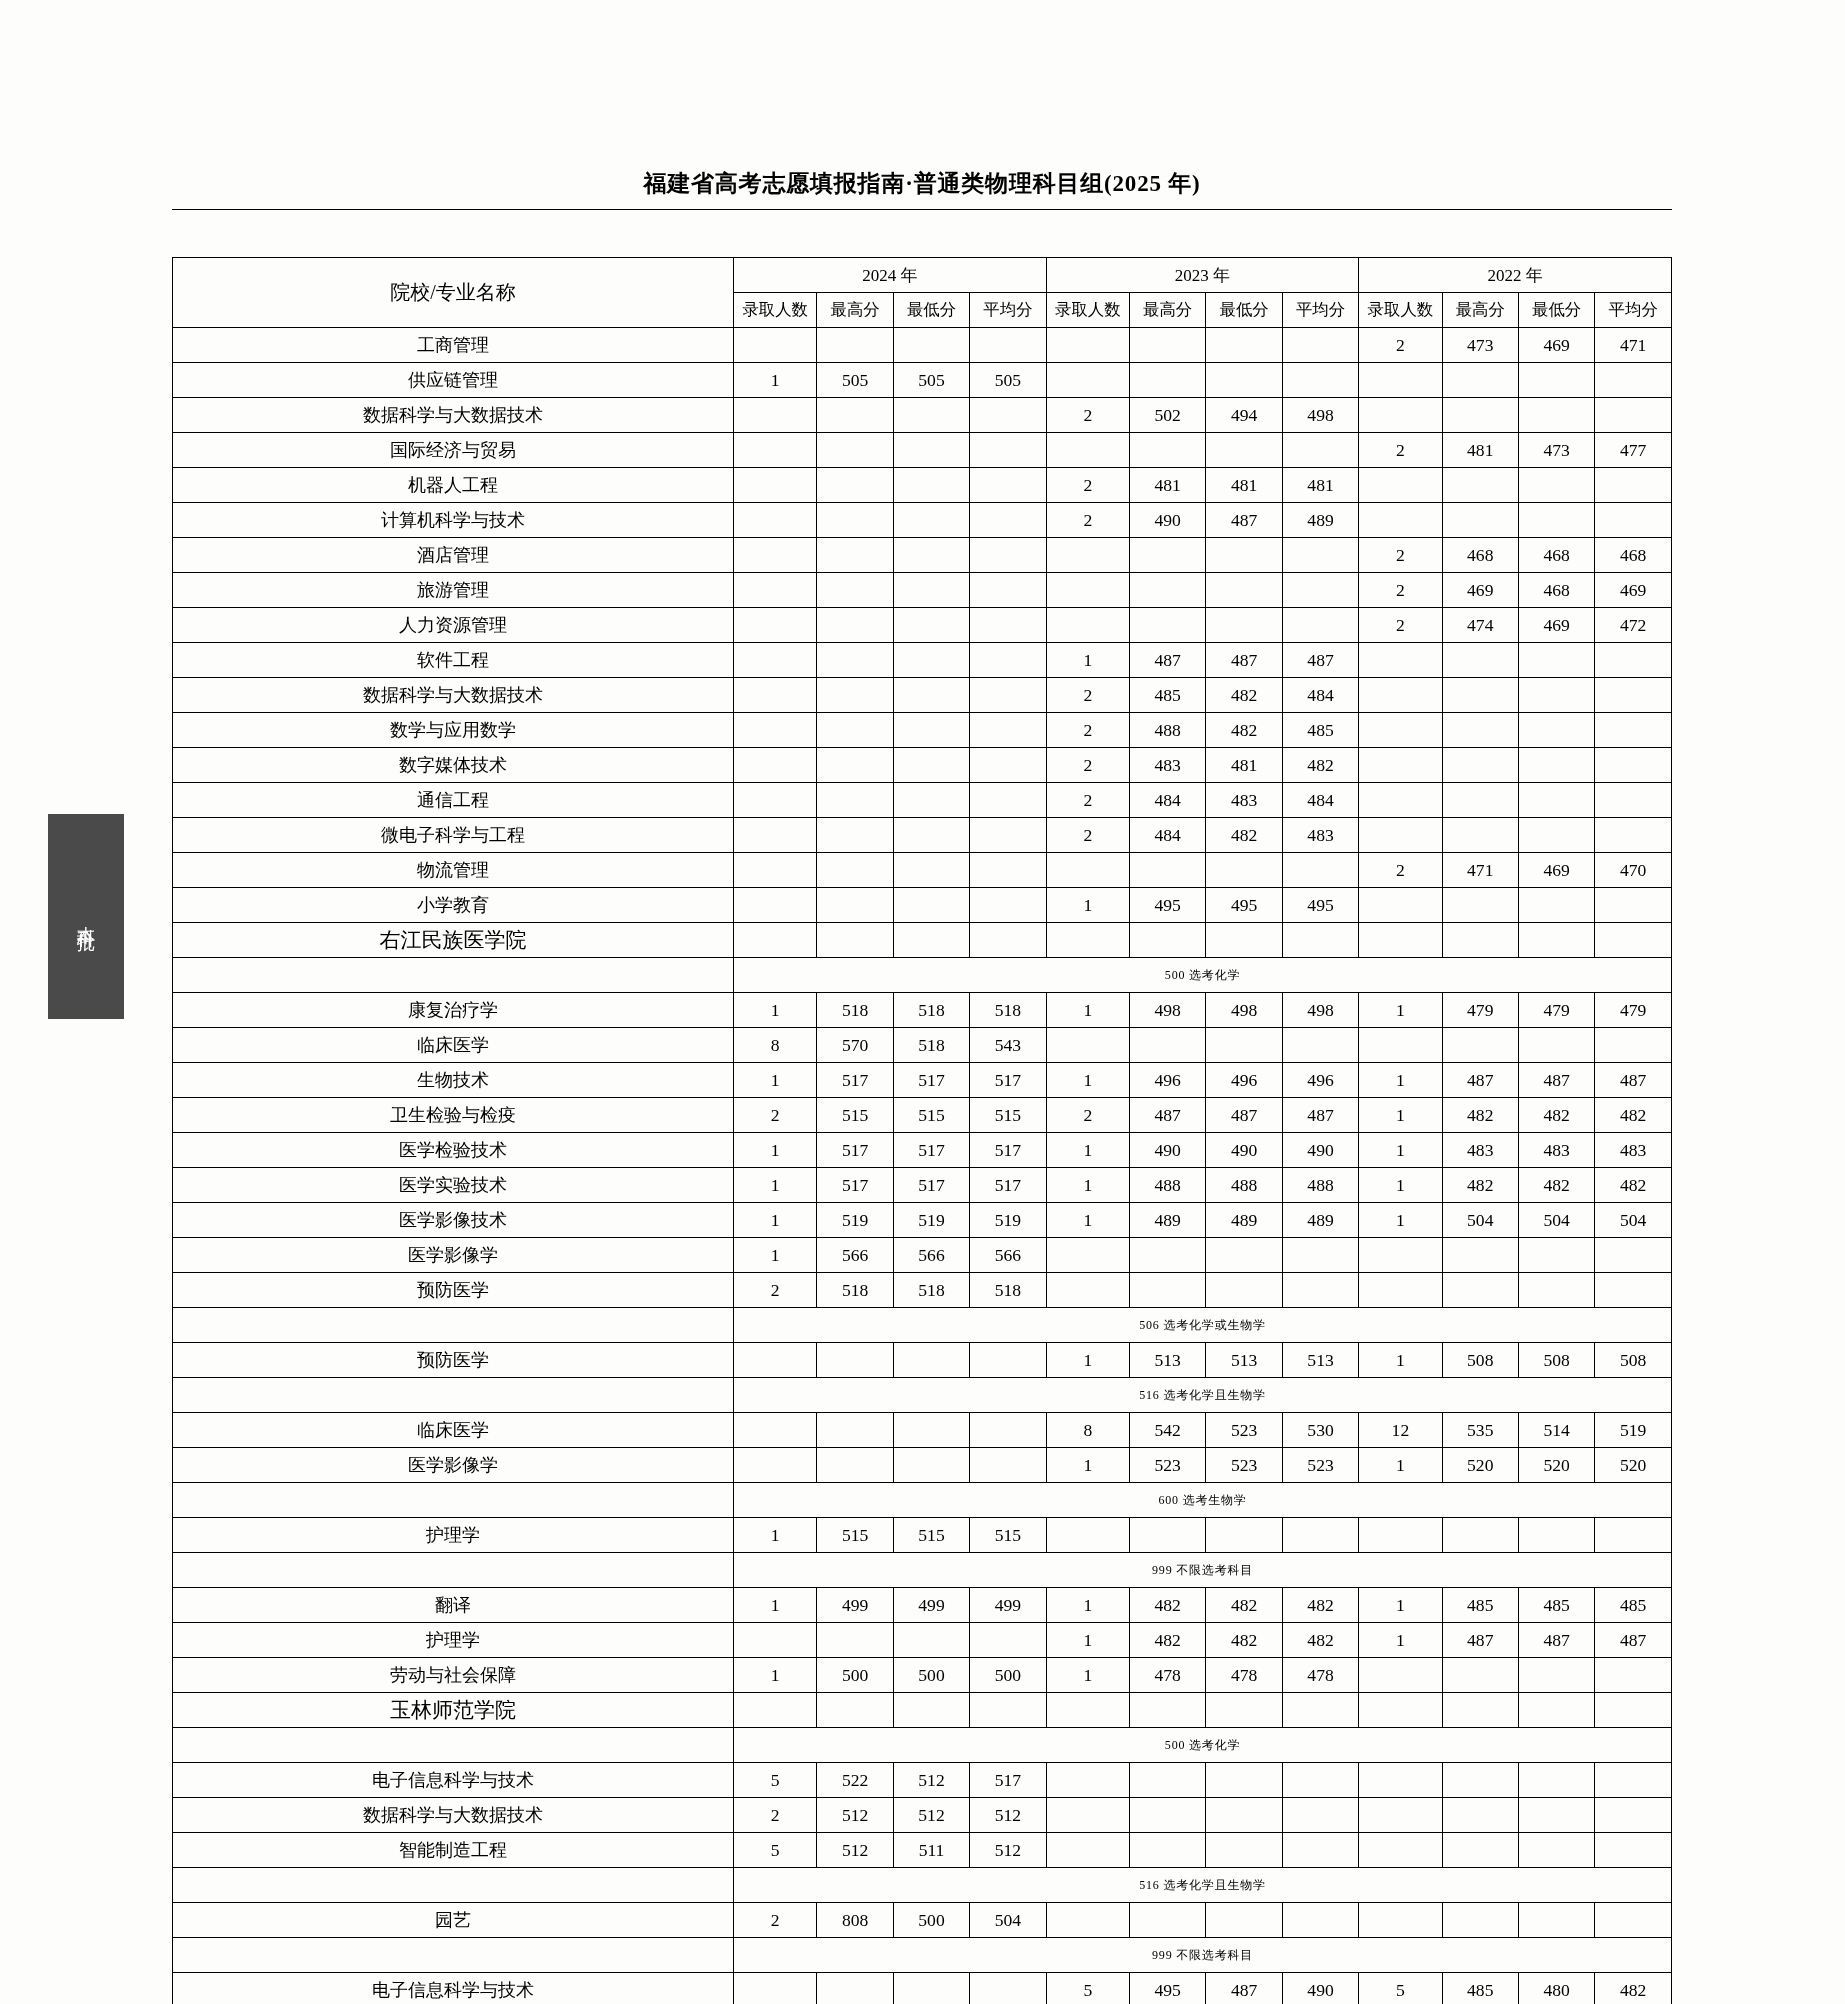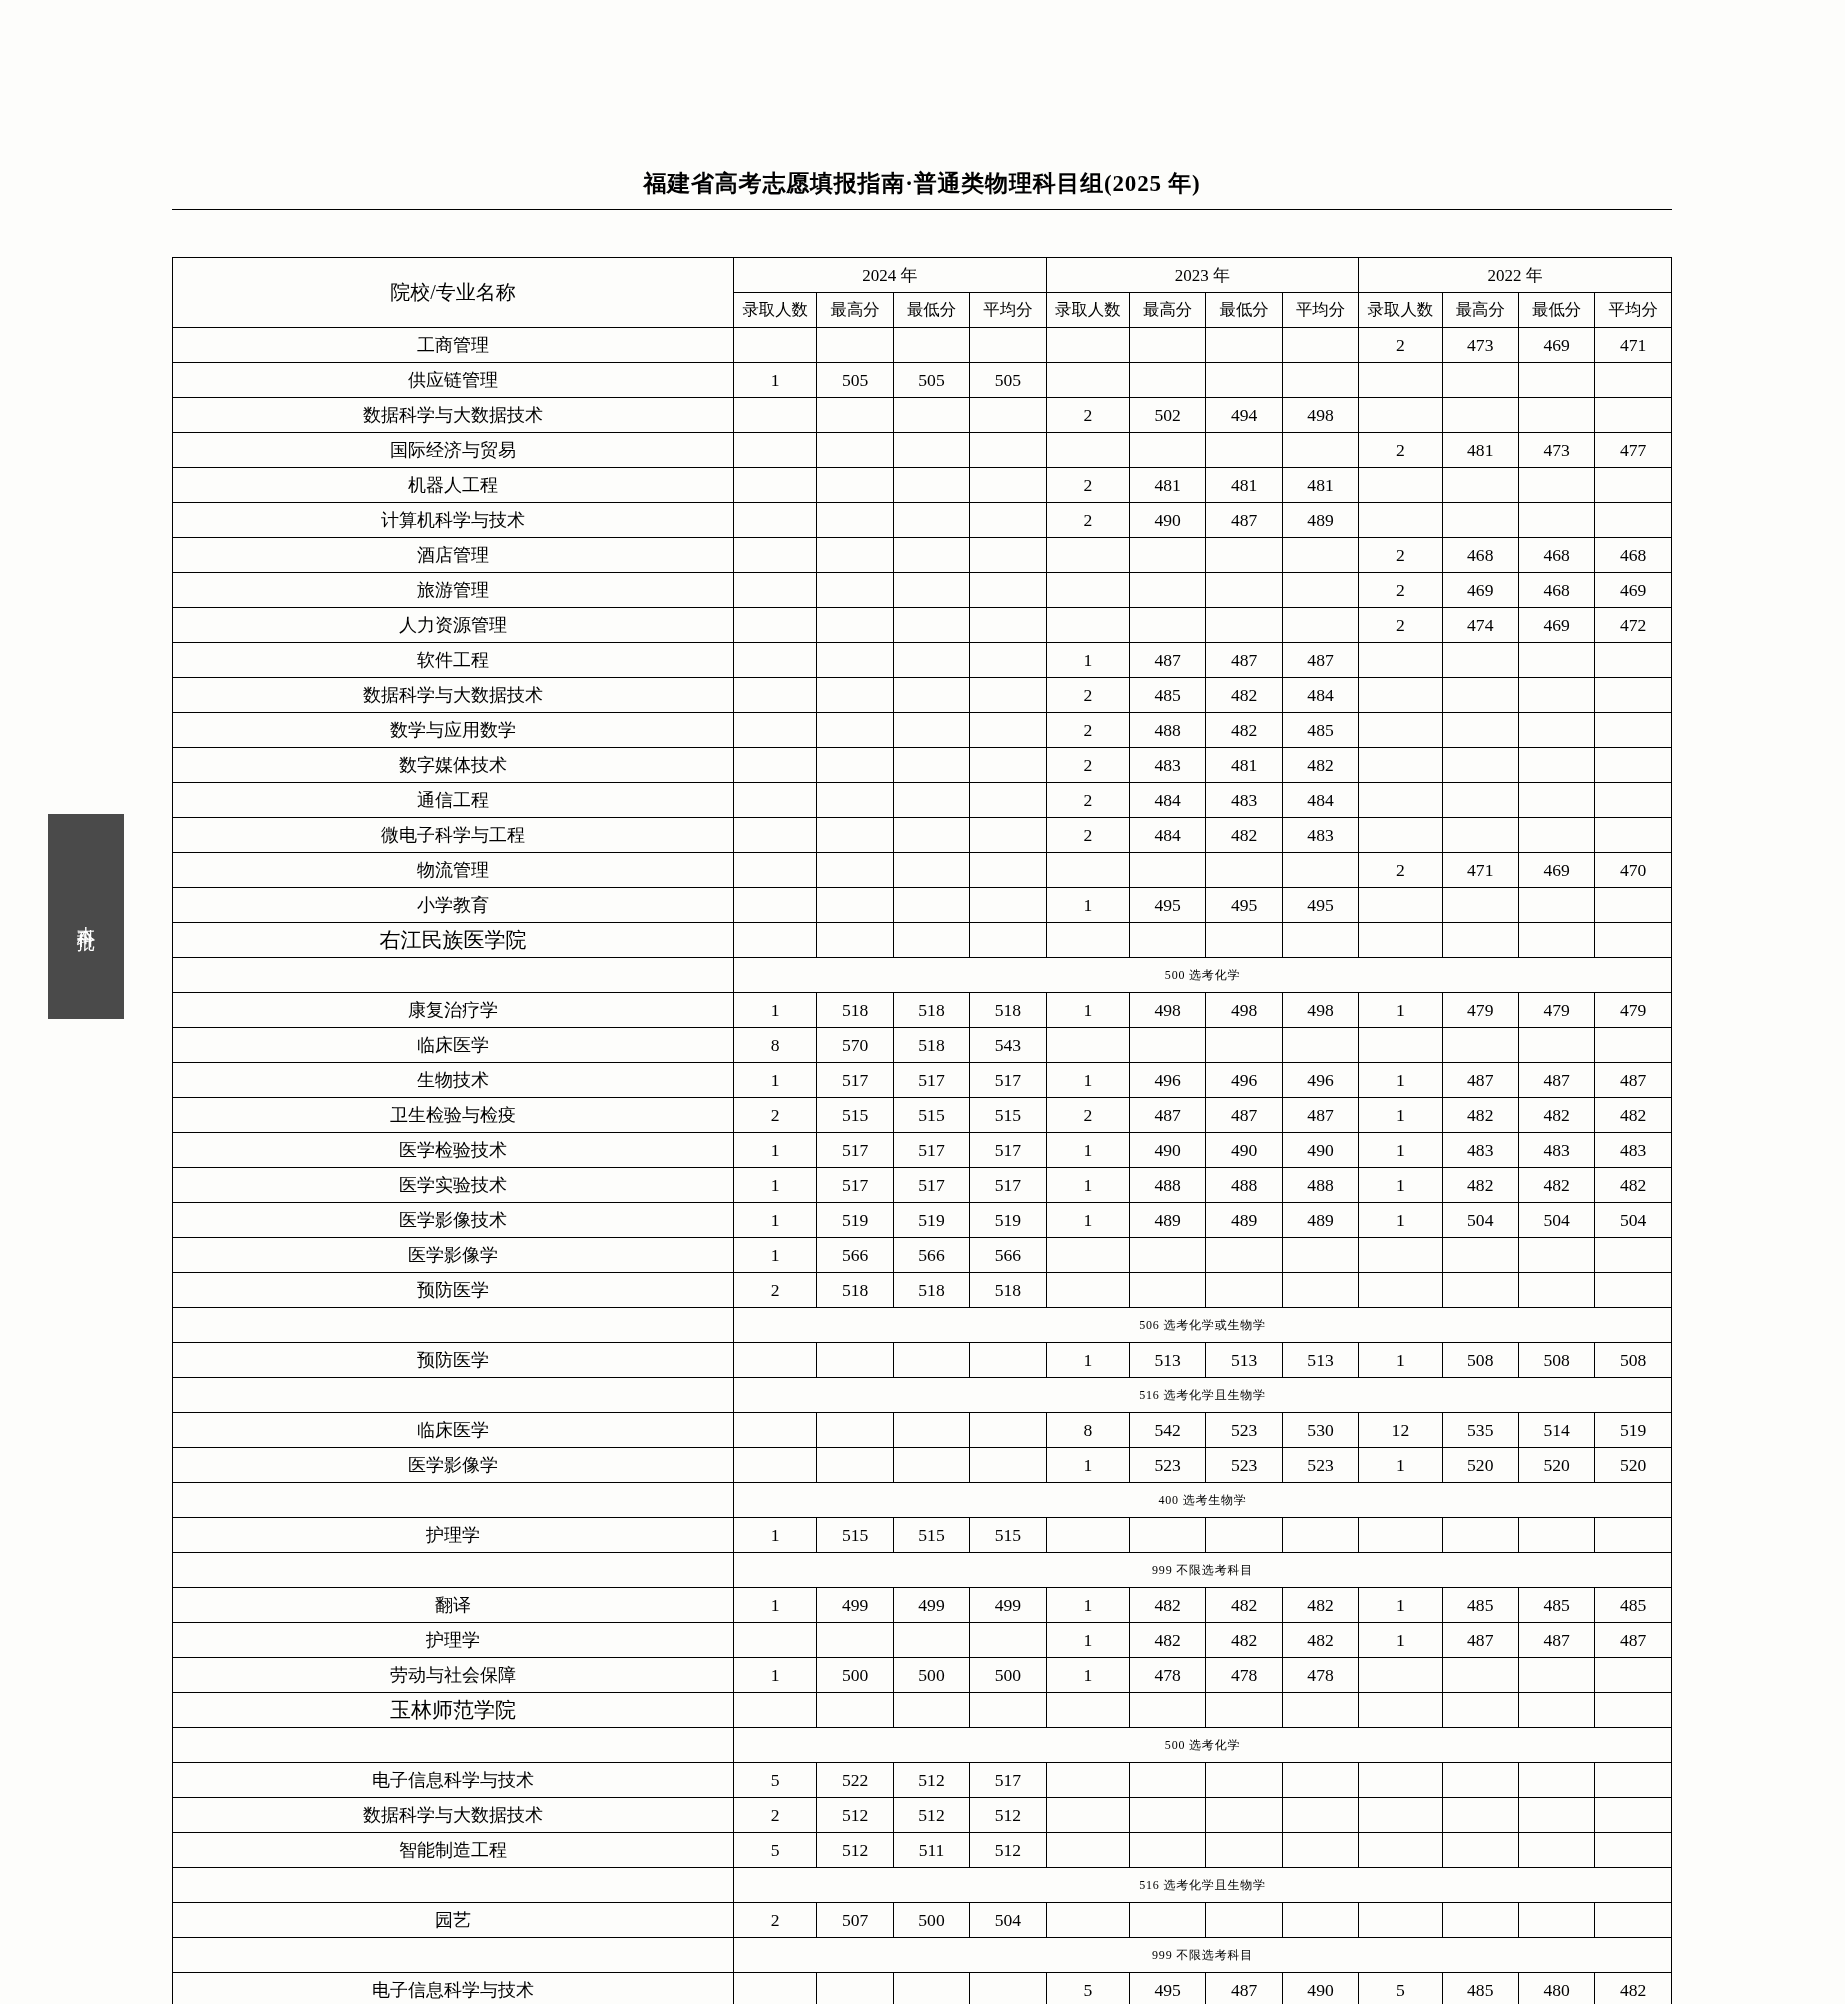--- a/index.html
+++ b/index.html
@@ -610,21 +610,21 @@
           <td>523</td>
           <td>523</td>
           <td>523</td>
           <td>1</td>
           <td>520</td>
           <td>520</td>
           <td>520</td>
         </tr>
         <tr>
           <td></td>
-          <td class="note" colspan="12">400 选考生物学</td>
+          <td class="note" colspan="12">600 选考生物学</td>
         </tr>
         <tr>
           <td class="name">护理学</td>
           <td>1</td>
           <td>515</td>
           <td>515</td>
           <td>515</td>
           <td></td>
           <td></td>
           <td></td>
@@ -747,21 +747,21 @@
           <td></td>
           <td></td>
         </tr>
         <tr>
           <td></td>
           <td class="note" colspan="12">516 选考化学且生物学</td>
         </tr>
         <tr>
           <td class="name">园艺</td>
           <td>2</td>
-          <td>507</td>
+          <td>808</td>
           <td>500</td>
           <td>504</td>
           <td></td>
           <td></td>
           <td></td>
           <td></td>
           <td></td>
           <td></td>
           <td></td>
           <td></td>

